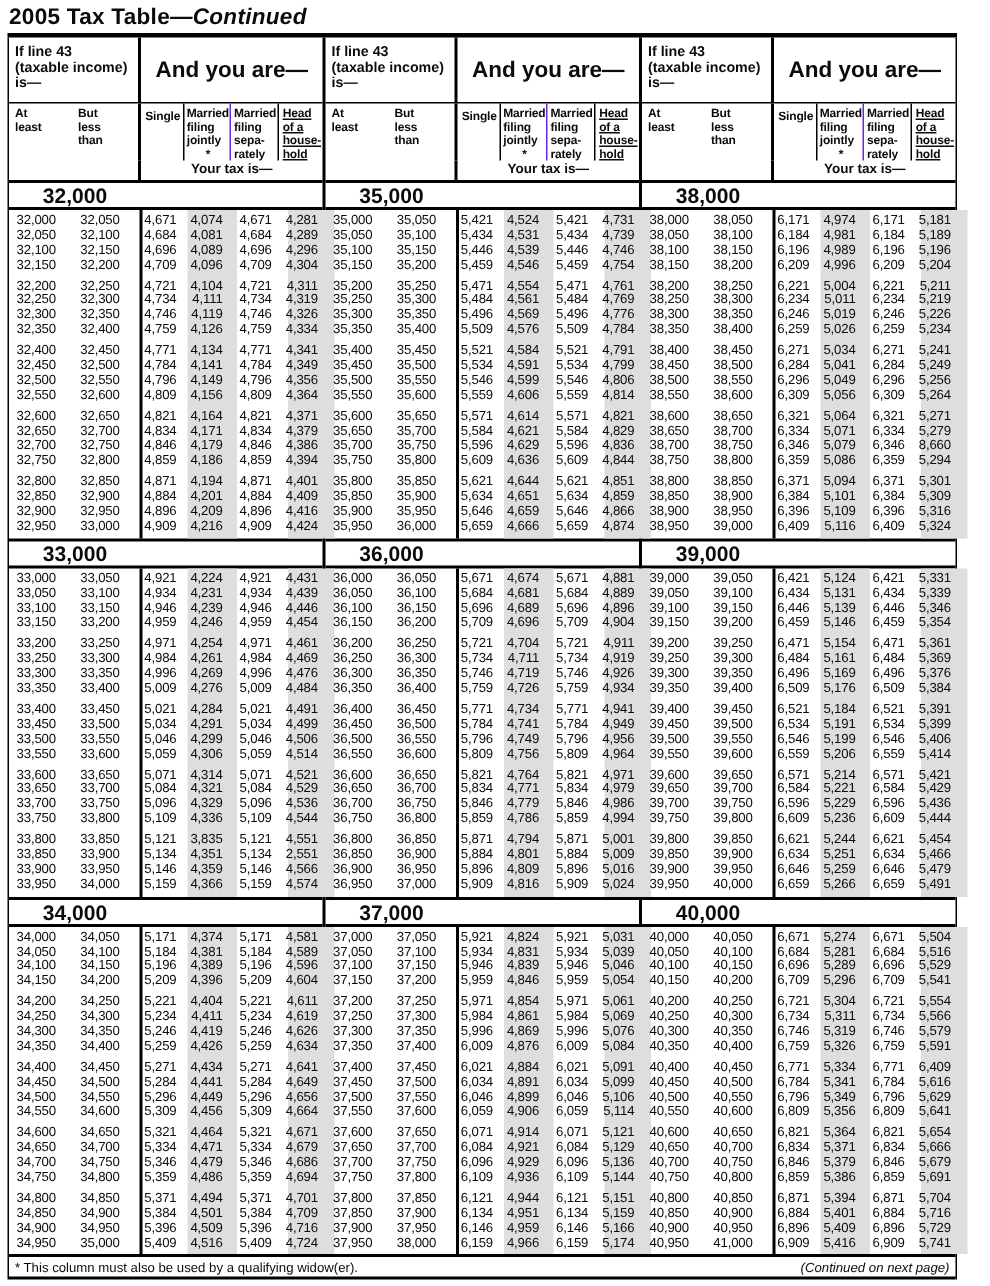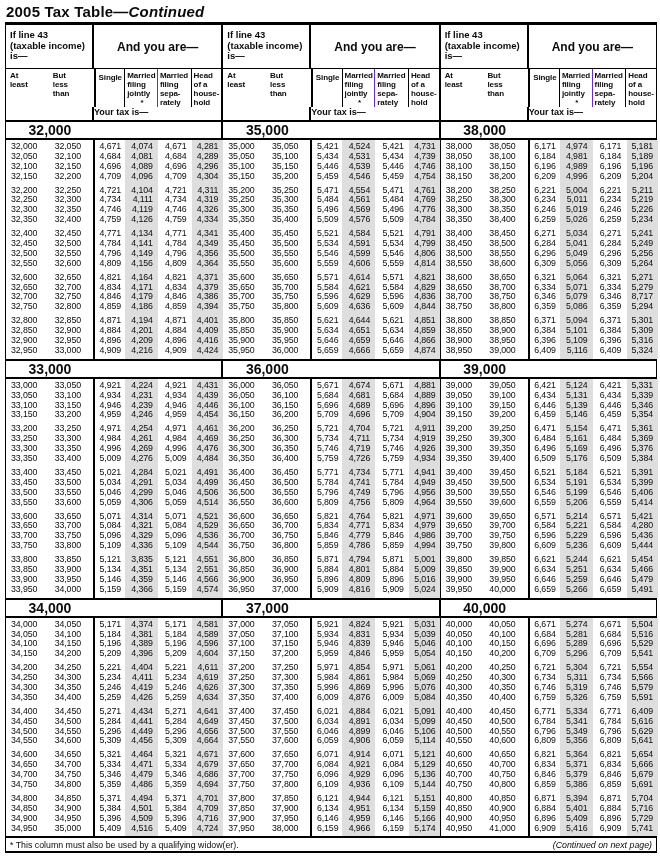--- a/index.html
+++ b/index.html
@@ -1,48 +1,48 @@
 <!DOCTYPE html>
 <html><head>
 <meta charset="utf-8">
 <style>
   * { box-sizing: border-box; }
   html,body { margin:0; padding:0; background:#fff; }
   body { width:660px; height:857px; font-family:"Liberation Sans", sans-serif; color:#0b0b0b;
          -webkit-font-smoothing:antialiased; overflow:hidden; }
-  .page { padding:3px 3px 0 5px; }
+  .page { padding:3px 22px 0 5px; }
 
   .page-title { font-size:15px; font-weight:bold; letter-spacing:.2px;
                 border-bottom:3px solid #000; padding:0 0 2px 1px; margin-bottom:0; }
   .t-cont { font-style:italic; }
 
   .table-wrap { border-left:1px solid #000; border-right:1px solid #000; }
   .panels { display:flex; align-items:stretch; }
   .panel { flex:1 1 0; min-width:0; border-right:2px solid #000; }
   .panel:last-child { border-right:none; }
 
   
   .hrow1 { display:flex; height:44px; border-bottom:1.5px solid #000; }
   .h-income { width:88px; border-right:2px solid #000; font-weight:bold; font-size:9.5px;
               line-height:10.5px; padding:5px 6px 0 4px; }
-  .h-andyou { flex:1; font-weight:bold; font-size:12px; display:flex; align-items:center; justify-content:center; }
+  .h-andyou { flex:1; font-weight:bold; font-size:15px; display:flex; align-items:center; justify-content:center; }
 
   .hrow2 { display:flex; height:38px; }
   .h2c { font-weight:bold; font-size:8px; line-height:9px; padding-top:2px; letter-spacing:-0.1px; }
   .h-atleast { width:40px; padding-left:4px; padding-right:16px; }
   .h-butless { width:48px; padding-left:7px; padding-right:18px; }
   .h-single  { width:31px; border-left:2px solid #000; padding-left:3px; padding-top:4px; }
   .h-mfj     { width:33px; border-left:1px solid #000; padding-left:2px; }
   .h-mfj .note { display:block; text-align:center; font-size:8px; }
   .h-mfs     { width:34px; border-left:1px solid #6d28d9; padding-left:2px; }
-  .h-hoh     { width:31px; border-left:1px solid #000; padding-left:2px; }
+  .h-hoh     { width:31px; border-left:1px solid #000; padding-left:2px;text-decoration:underline; }
 
   .your-tax { display:flex; height:13px; }
   .yt-spacer { width:88px; border-right:2px solid #000; }
-  .yt-label { flex:1; font-weight:bold; font-size:9px; line-height:11px; }
+  .yt-label { flex:1; text-align:center; font-weight:bold; font-size:9px; line-height:11px; }
 
   
   .section-title { height:20px; border-top:2.5px solid #000; border-bottom:2px solid #000; }
   .st-text { width:88px; text-align:center; font-weight:bold; font-size:14px; line-height:17px; }
 
   .section-body { position:relative; padding:2px 0 3px 0; }
   .stripe { position:absolute; top:0; bottom:0; background:#dedede; z-index:0; }
   .stripe.mfj { left:119px; width:33px; }
   .stripe.hoh { left:186px; width:31px; }
   .vdiv { position:absolute; top:0; bottom:0; left:87px; width:2px; background:#000; z-index:2; }
@@ -1256,21 +1256,21 @@
               <span class="c c3">5,071</span>
               <span class="c c4">6,334</span>
               <span class="c c5">5,279</span>
             </div>
             <div class="trow">
               <span class="c c0">38,700</span>
               <span class="c c1">38,750</span>
               <span class="c c2">6,346</span>
               <span class="c c3">5,079</span>
               <span class="c c4">6,346</span>
-              <span class="c c5">8,717</span>
+              <span class="c c5">8,660</span>
             </div>
             <div class="trow">
               <span class="c c0">38,750</span>
               <span class="c c1">38,800</span>
               <span class="c c2">6,359</span>
               <span class="c c3">5,086</span>
               <span class="c c4">6,359</span>
               <span class="c c5">5,294</span>
             </div>
             <div class="trow gap">
@@ -1416,21 +1416,21 @@
               <span class="c c3">5,214</span>
               <span class="c c4">6,571</span>
               <span class="c c5">5,421</span>
             </div>
             <div class="trow">
               <span class="c c0">39,650</span>
               <span class="c c1">39,700</span>
               <span class="c c2">6,584</span>
               <span class="c c3">5,221</span>
               <span class="c c4">6,584</span>
-              <span class="c c5">4,280</span>
+              <span class="c c5">5,429</span>
             </div>
             <div class="trow">
               <span class="c c0">39,700</span>
               <span class="c c1">39,750</span>
               <span class="c c2">6,596</span>
               <span class="c c3">5,229</span>
               <span class="c c4">6,596</span>
               <span class="c c5">5,436</span>
             </div>
             <div class="trow">

